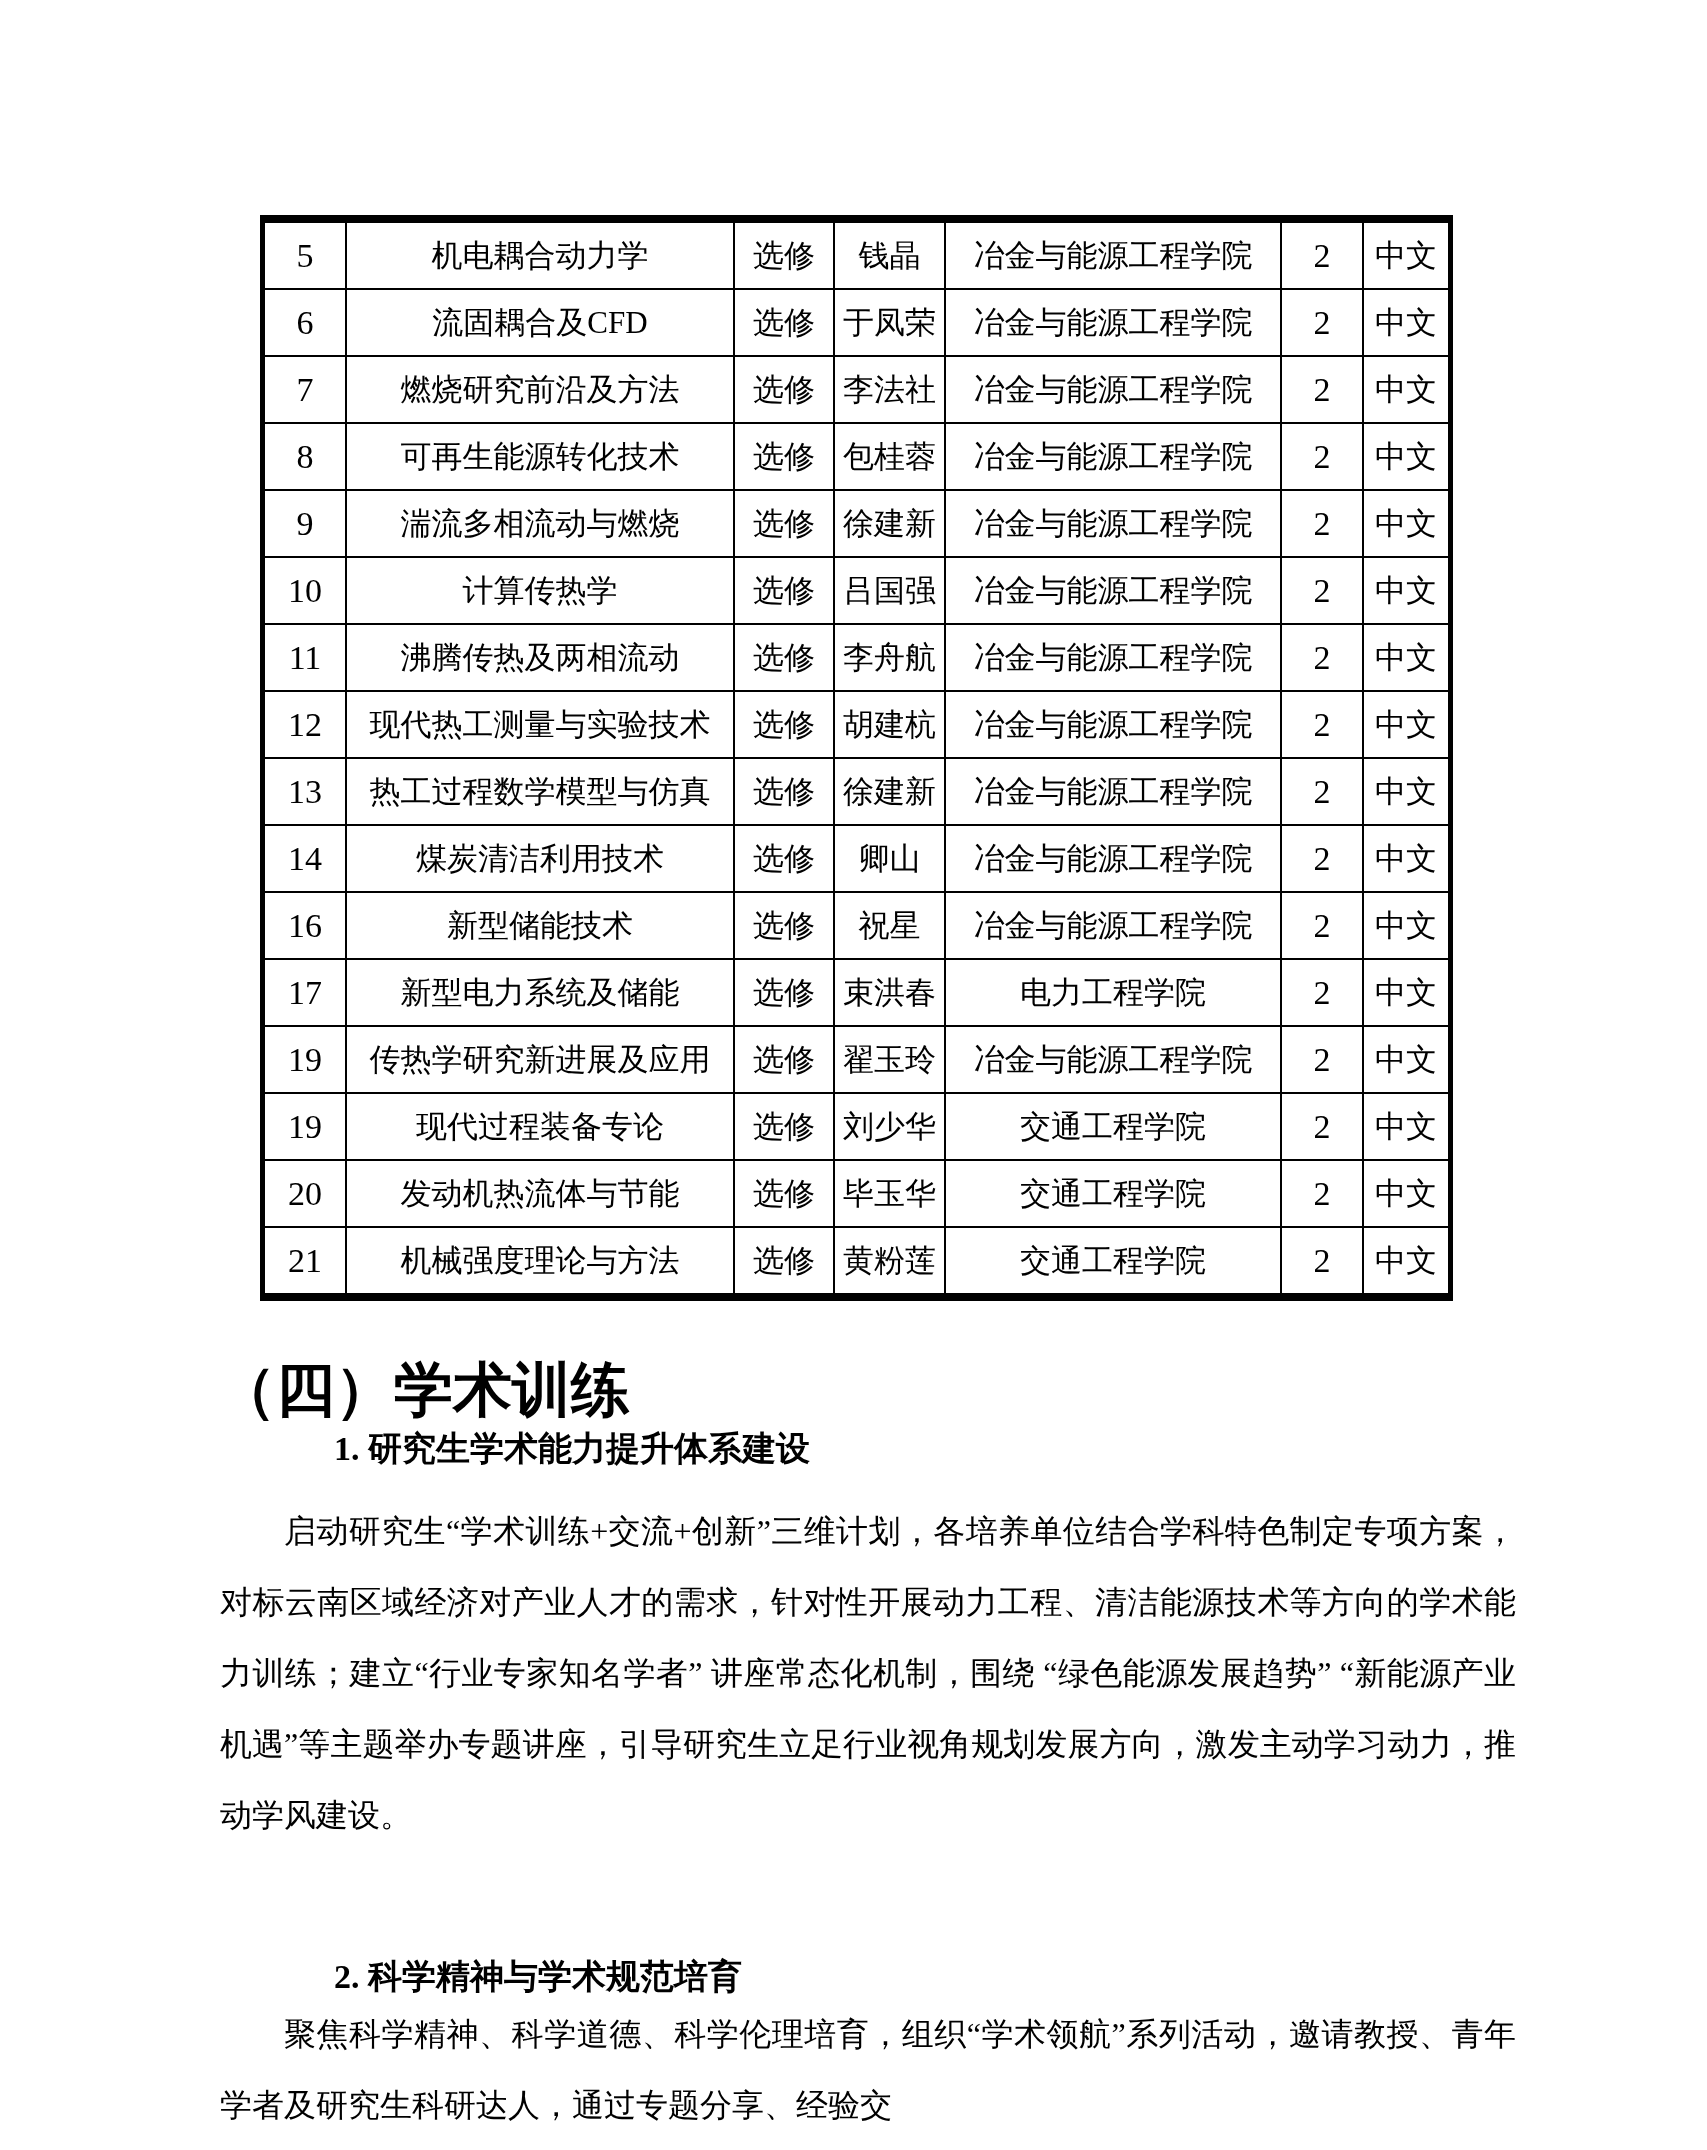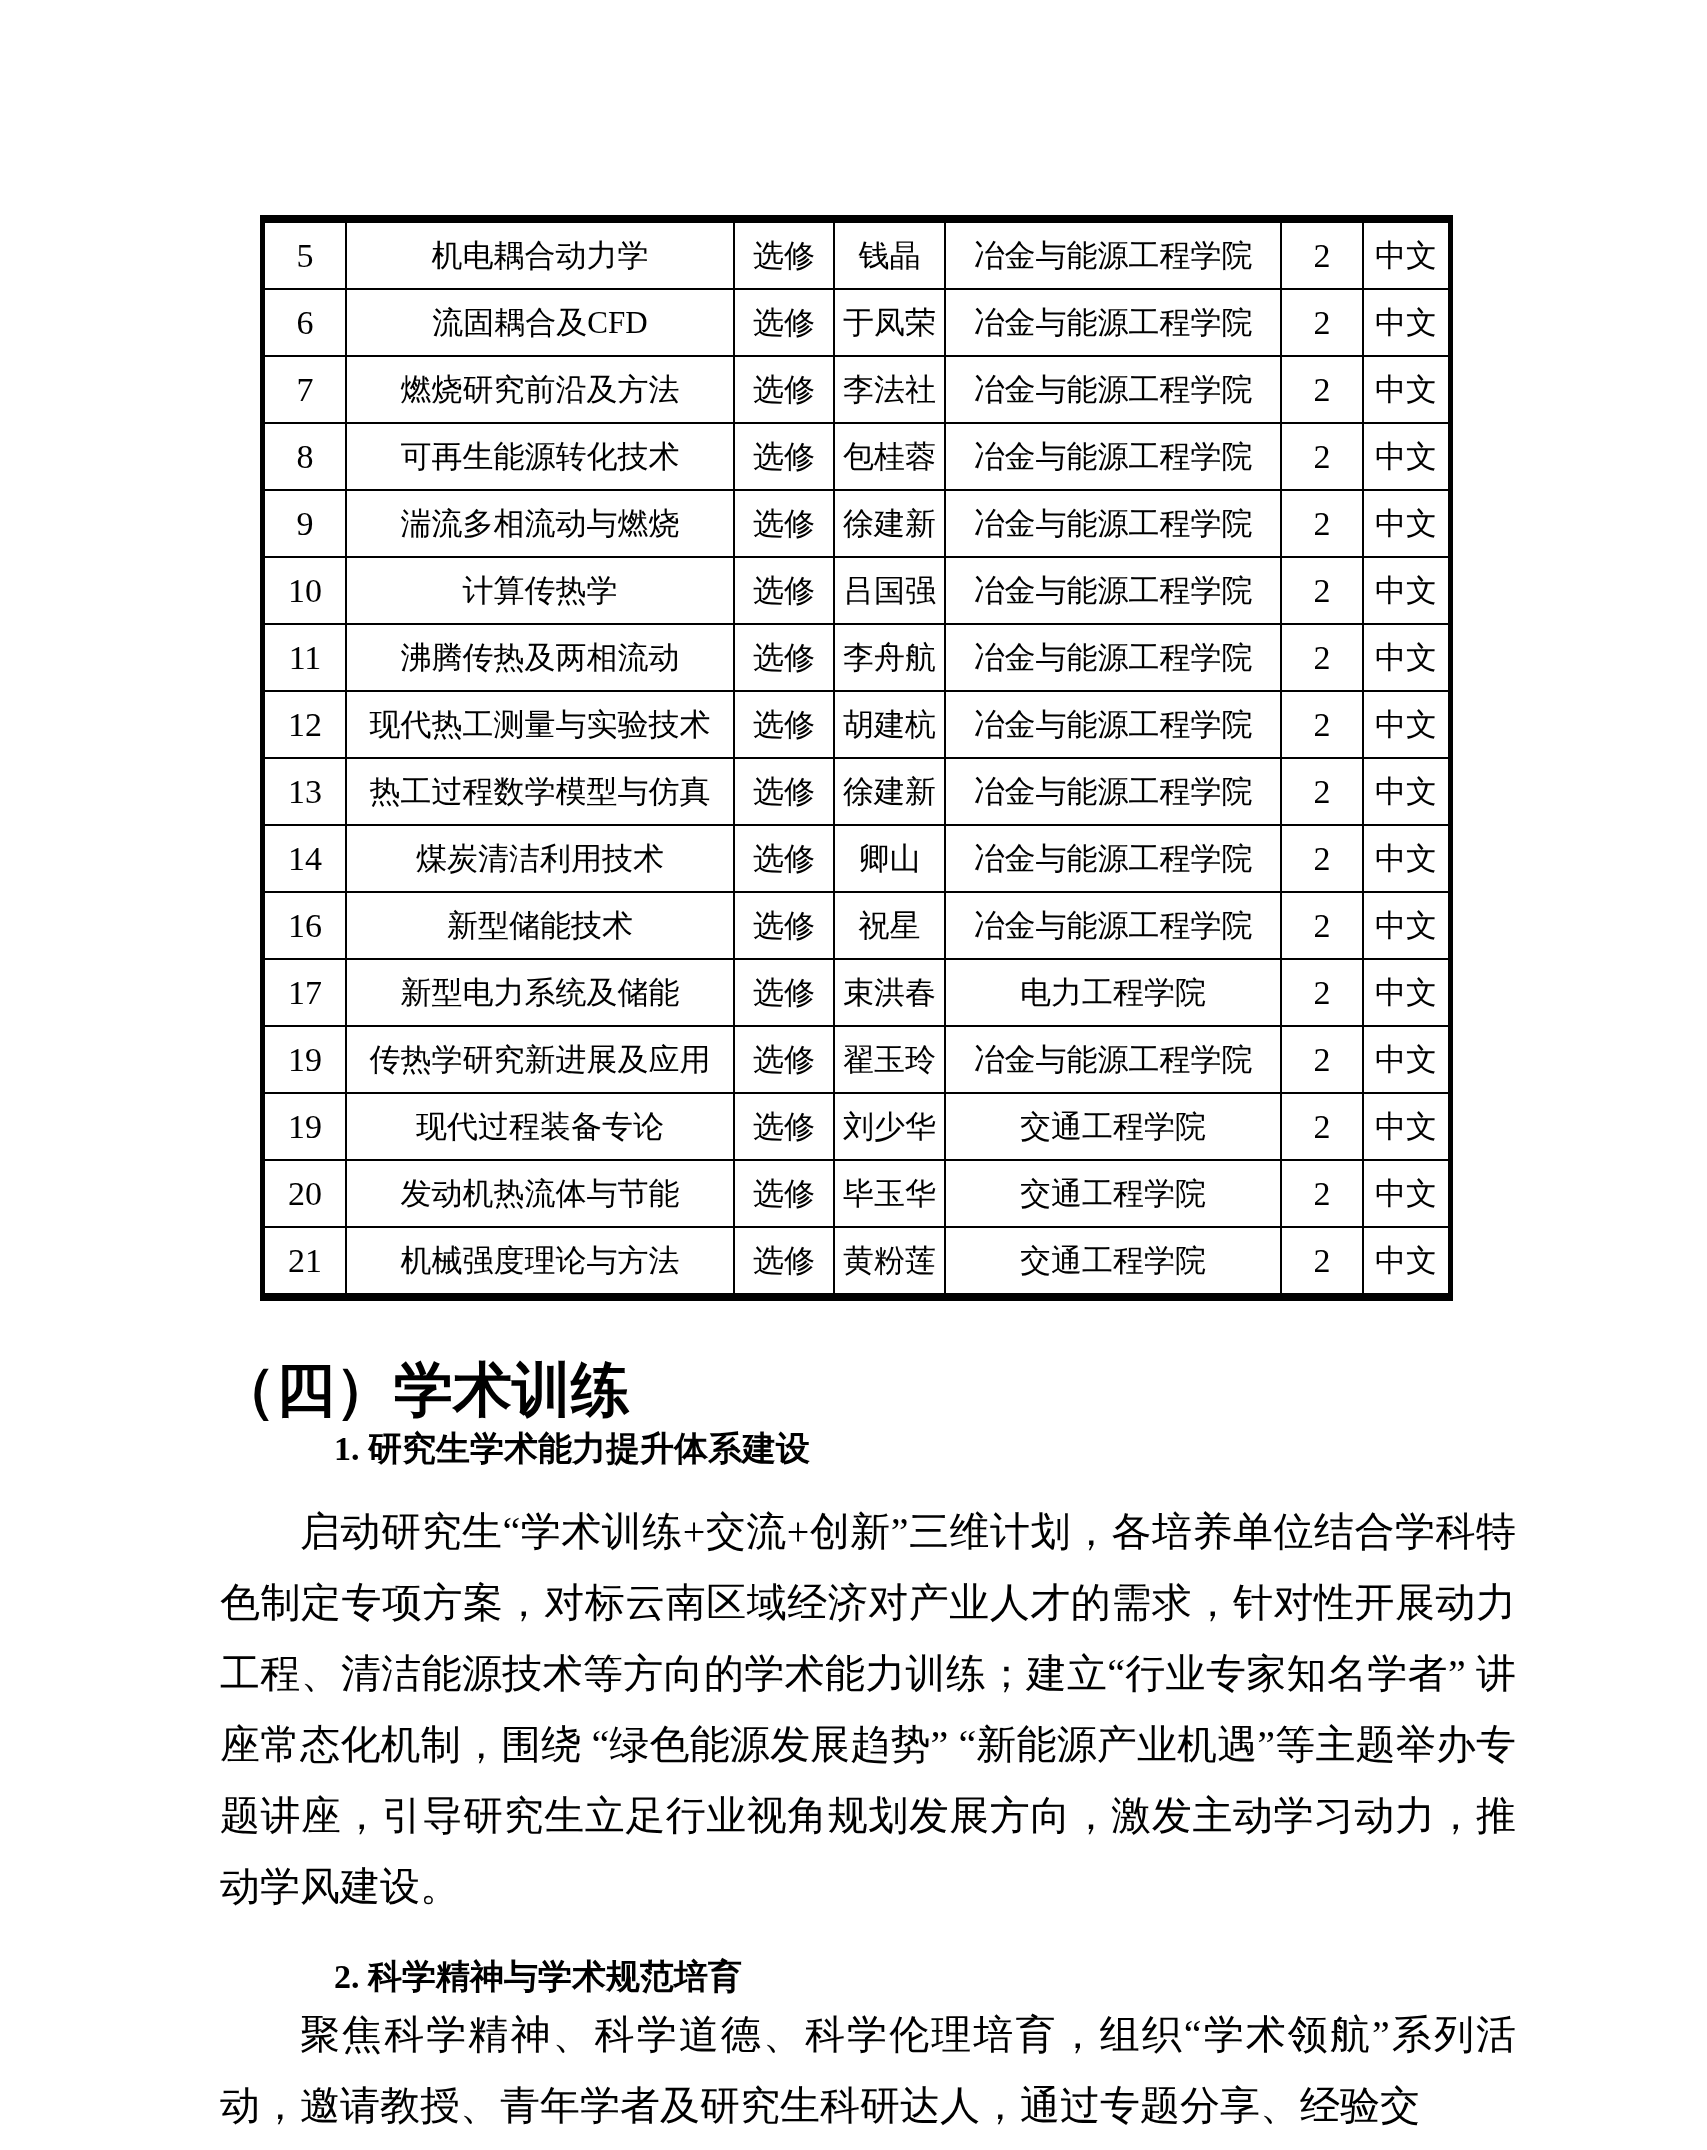--- a/index.html
+++ b/index.html
@@ -59,21 +59,21 @@
     line-height:1.2;
     white-space:nowrap;
   }
   .sub-heading.s1{top:1429px;}
   .sub-heading.s2{top:1932px;margin-top:25px;}
   .body-para{
     position:absolute;
     left:220px;
     width:1296px;
     margin:0;
-    font-size:40px;
+    font-size:32px;
     line-height:71px;
     text-align:justify;
     text-justify:inter-ideograph;
     text-indent:2em;
   }
   .body-para.p1{top:1496px;}
   .body-para.p2{top:1999px;}
 </style>
 </head>
 <body>

